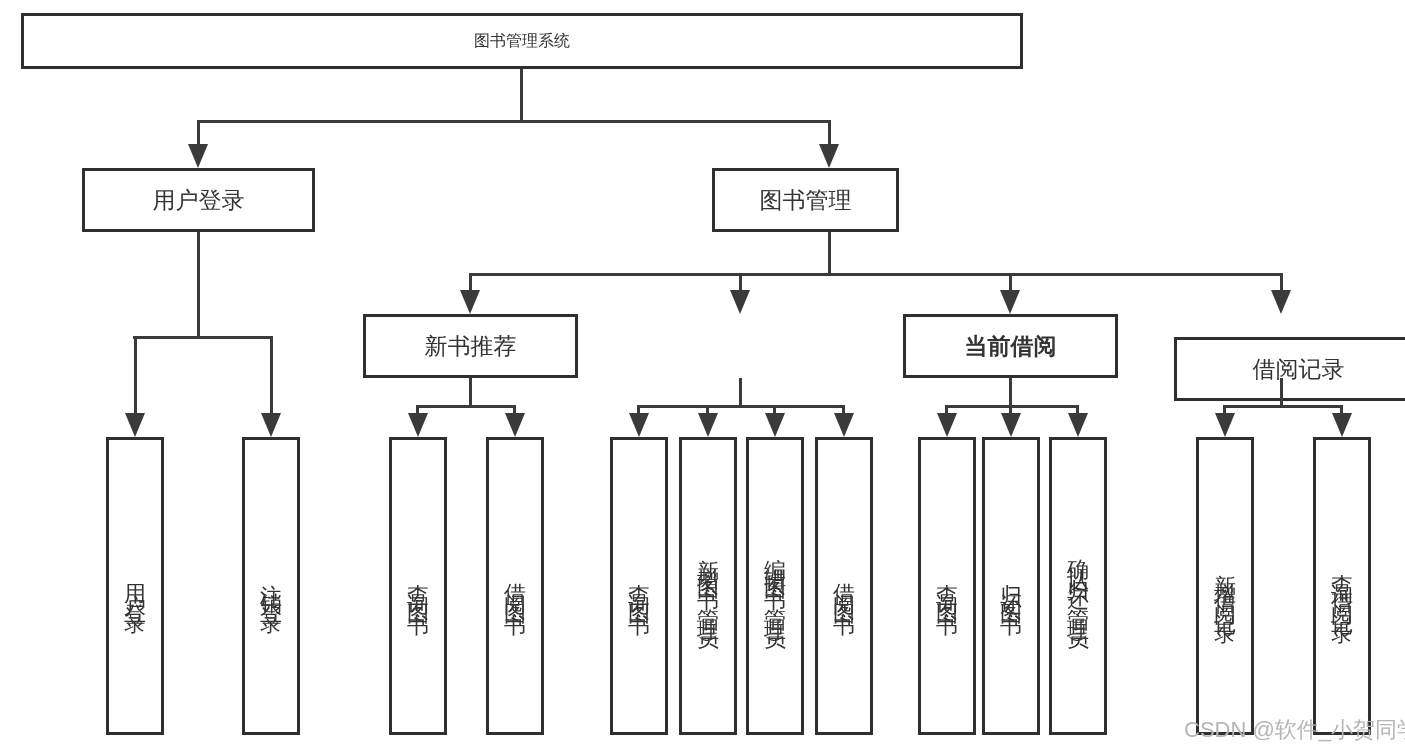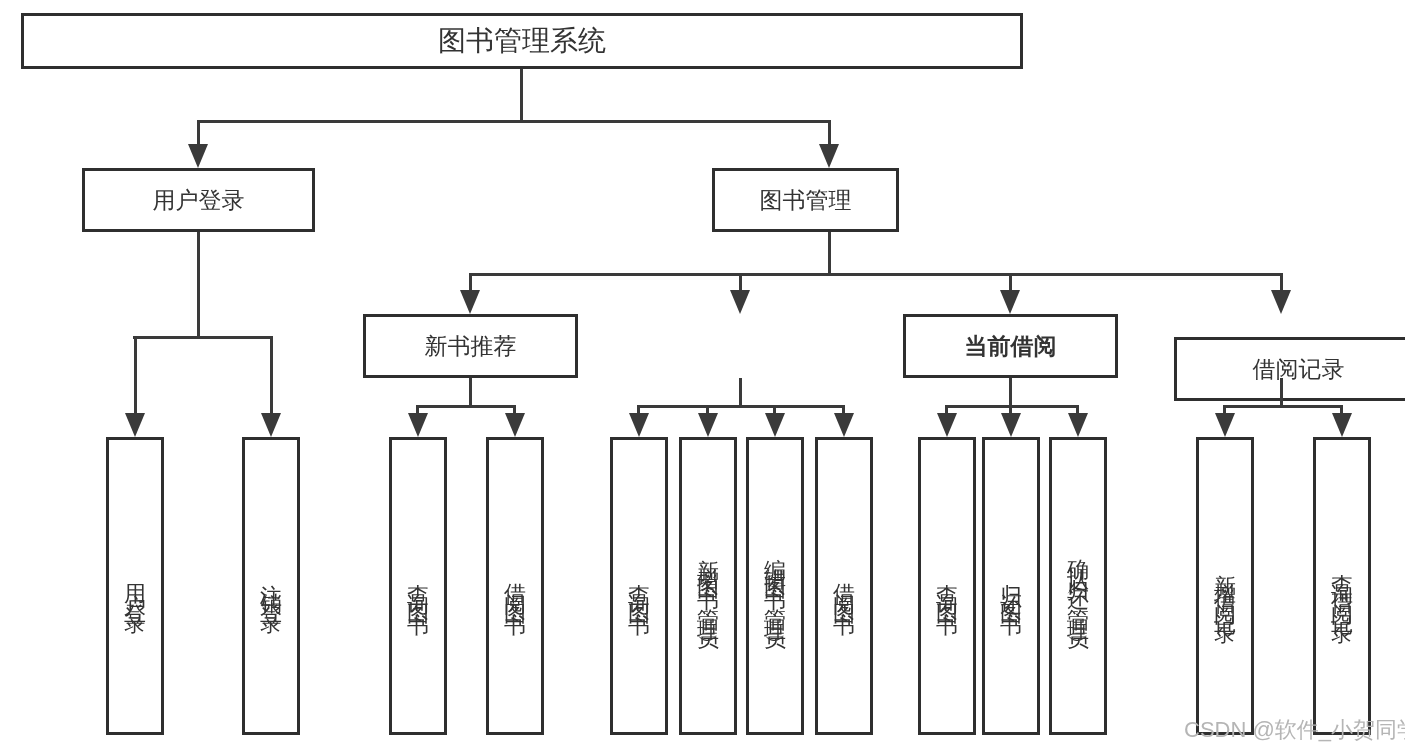--- a/index.html
+++ b/index.html
@@ -6,21 +6,21 @@
   .canvas{
     position:relative;width:1405px;height:747px;background:#ffffff;
     font-family:"Liberation Sans","DejaVu Sans",sans-serif;overflow:hidden;
   }
   .box{
     position:absolute;box-sizing:border-box;
     border:3px solid #2f2f2f;background:#ffffff;
     display:flex;align-items:center;justify-content:center;
     color:#333333;font-size:23px;
   }
-  .rootbox{font-size:28px;}
+  .rootbox{font-size:16px;}
   .label{white-space:nowrap;}
   .vtext{
     writing-mode:vertical-rl;text-orientation:mixed;
     font-size:22px;letter-spacing:10px;line-height:1;color:#333333;
   }
   .hline,.vline{position:absolute;background:#3a3a3a;}
   .hline{height:3px;}
   .vline{width:3px;}
   .arrow{
     position:absolute;width:0;height:0;

